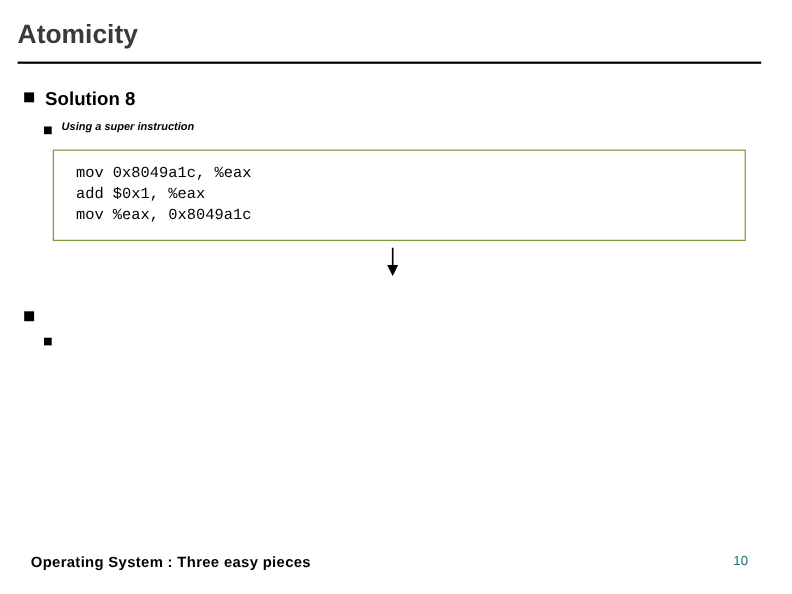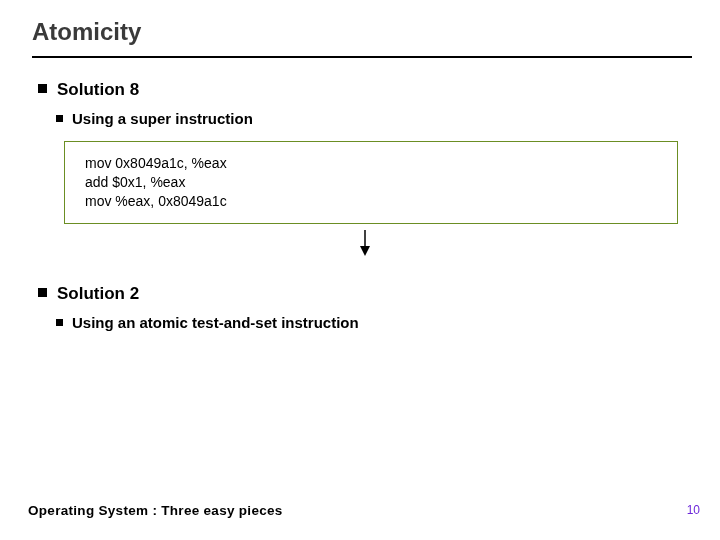--- a/index.html
+++ b/index.html
@@ -1,35 +1,35 @@
 <!DOCTYPE html>
 <html><head>
 <meta charset="utf-8">
 <style>
   * { margin: 0; padding: 0; box-sizing: border-box; }
   html, body { width: 720px; height: 540px; font-family: Arial, Helvetica, sans-serif; background: #fff; color: #000; }
-  .slide { width: 720px; height: 540px; position: relative; padding: 18px 28px 0 32px; }
+  .slide { width: 720px; height: 540px; position: relative; padding: 18px 28px 0 16px; }
   .title { font-size: 24px; font-weight: bold; color: #3a3a3a; margin-bottom: 10px; }
   .hr { border: none; border-top: 2px solid #000; margin-bottom: 22px; }
   .content { padding-left: 6px; }
   .b1 { display: flex; align-items: flex-start; margin-bottom: 10px; }
   .b1 .sq { width: 9px; height: 9px; background: #000; margin-top: 4px; margin-right: 10px; flex-shrink: 0; }
   .b1 .txt { font-size: 17px; font-weight: bold; }
   .b2 { display: flex; align-items: flex-start; margin-left: 18px; margin-bottom: 14px; }
   .b2 .sq { width: 7px; height: 7px; background: #000; margin-top: 5px; margin-right: 9px; flex-shrink: 0; }
-  .b2 .txt { font-size: 15px; font-weight: bold; }
-  .codebox { border: 1.5px solid #6b8e23; margin: 0 14px 0 26px; padding: 12px 20px; }
+  .b2 .txt { font-size: 10px; font-weight: bold; font-style: italic; }
+  .codebox { border: 1.5px solid #6b8e23; margin: 0 14px 0 26px; padding: 12px 20px; font-family: Liberation Mono, monospace; }
   .codebox .line { font-size: 14px; line-height: 1.35; }
   .arrow-wrap { display: flex; justify-content: center; margin: 6px 0 4px 0; }
   .arrow { width: 2px; height: 22px; position: relative; }
   .arrow svg { position: absolute; left: -6px; top: 0; }
   .gap-lg { height: 28px; }
-  .footer { position: absolute; bottom: 22px; left: 28px; right: 20px; display: flex; justify-content: space-between; align-items: flex-start; }
+  .footer { position: absolute; bottom: 22px; left: 28px; right: 40px; display: flex; justify-content: space-between; align-items: flex-start; }
   .footer-left { font-size: 13.5px; font-weight: bold; letter-spacing: 0.3px; }
-  .footer-right { font-size: 12px; color: #6d28d9; }
+  .footer-right { font-size: 12px; color: #0f766e; }
 </style>
 </head>
 <body>
 
 <div class="slide">
 
   <div class="title">Atomicity</div>
   <hr class="hr">
 
   <div class="content">
@@ -57,26 +57,24 @@
           <polygon points="7,26 2,16 12,16" fill="#000"></polygon>
         </svg>
       </div>
     </div>
 
 
     <div class="gap-lg"></div>
 
     <div class="b1">
       <span class="sq"></span>
-      <span class="txt">Solution 2</span>
     </div>
 
     <div class="b2">
       <span class="sq"></span>
-      <span class="txt">Using an atomic test-and-set instruction</span>
     </div>
 
   </div>
 
   <div class="footer">
     <div class="footer-left">Operating System : Three easy pieces</div>
     <div class="footer-right">10</div>
   </div>
 
 </div>

